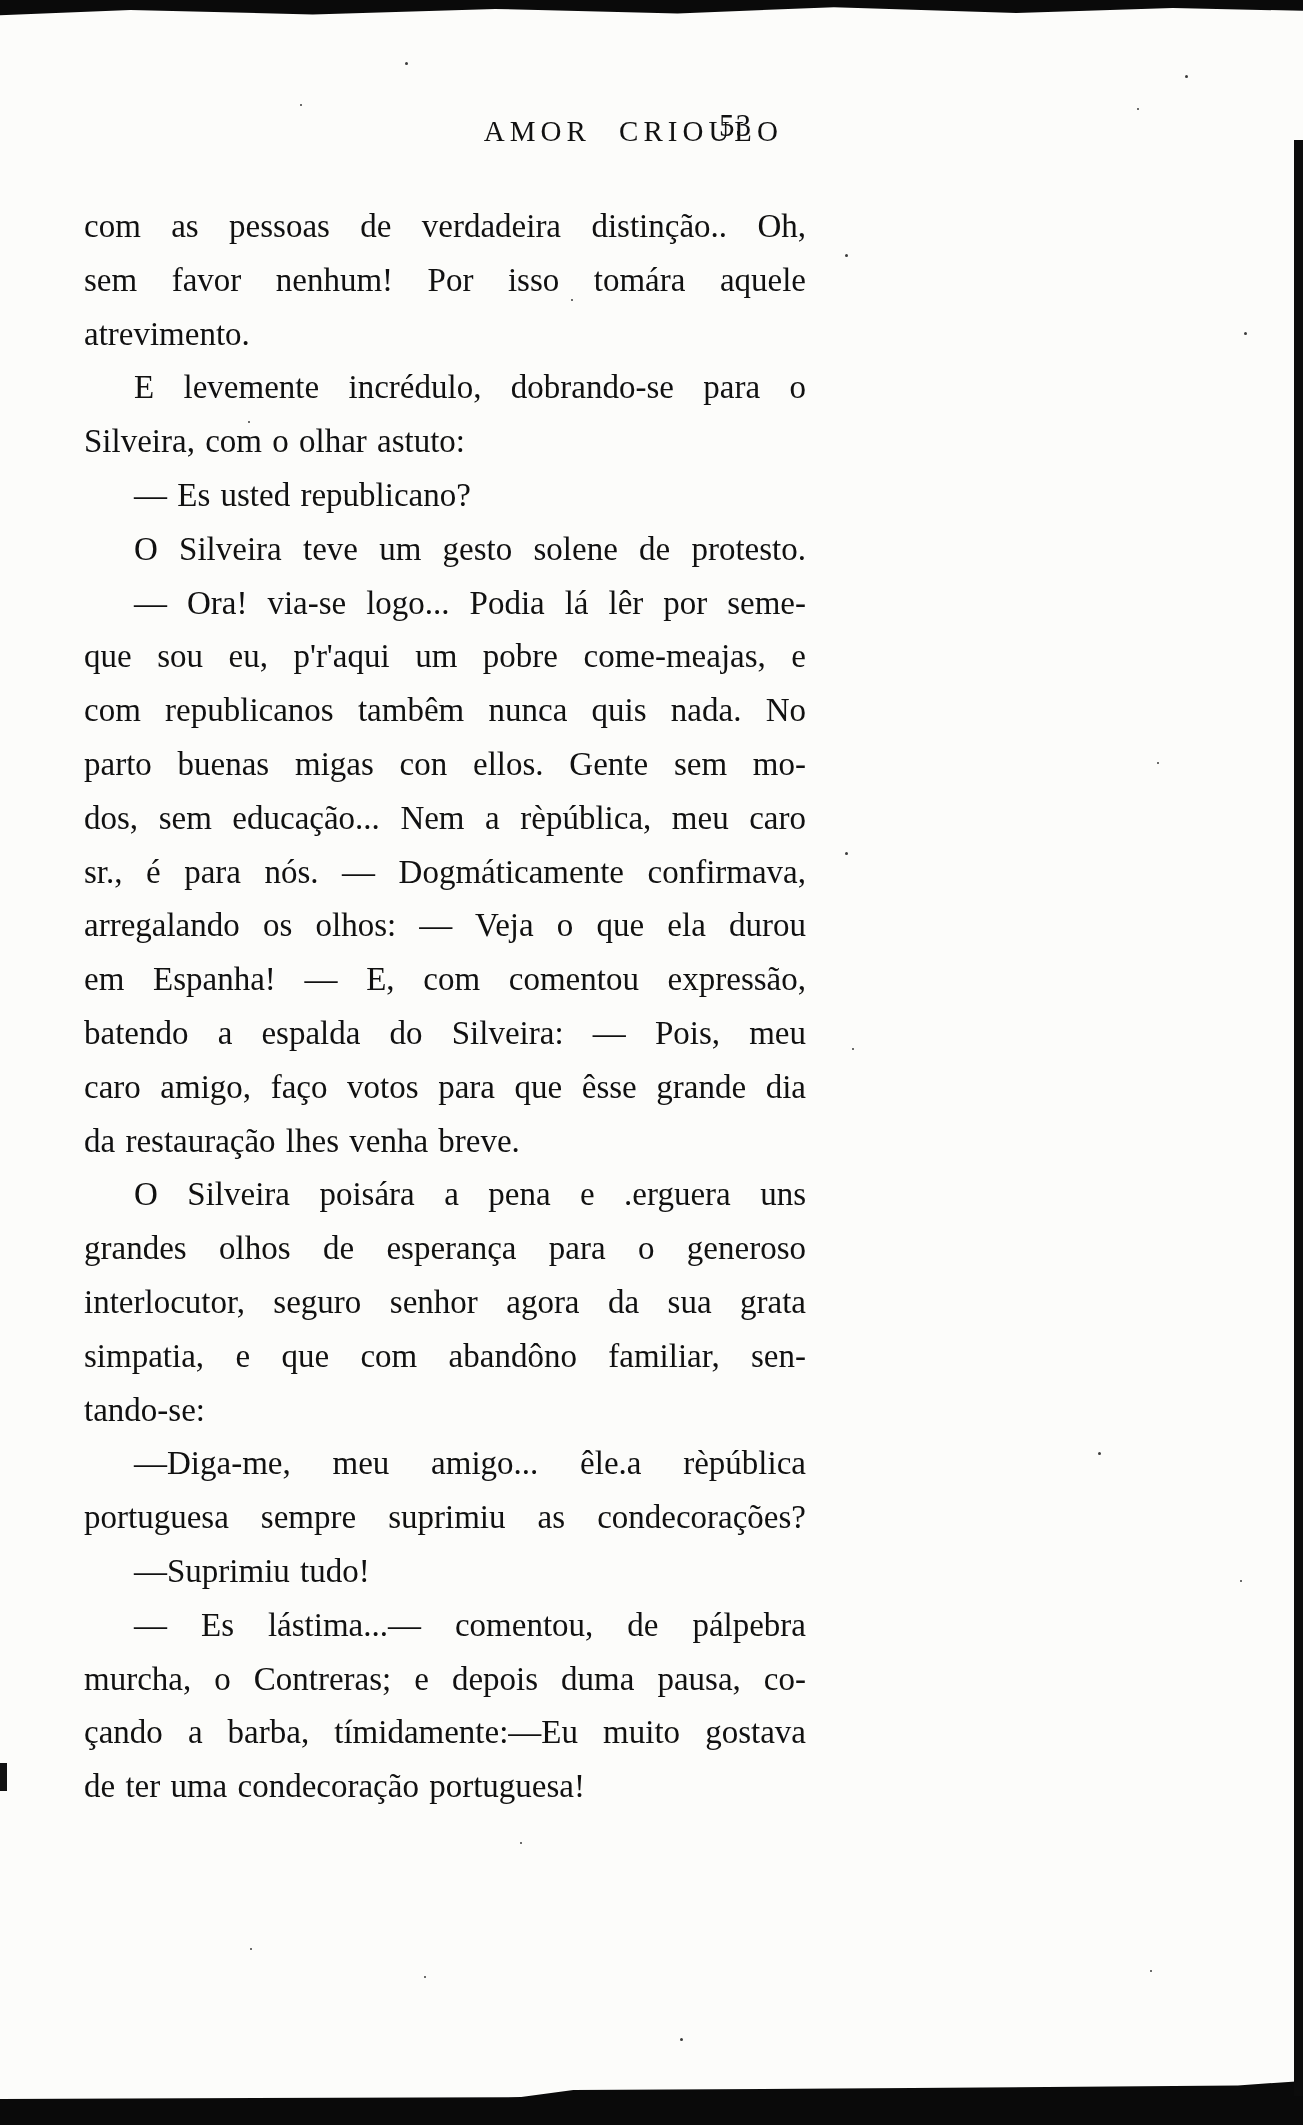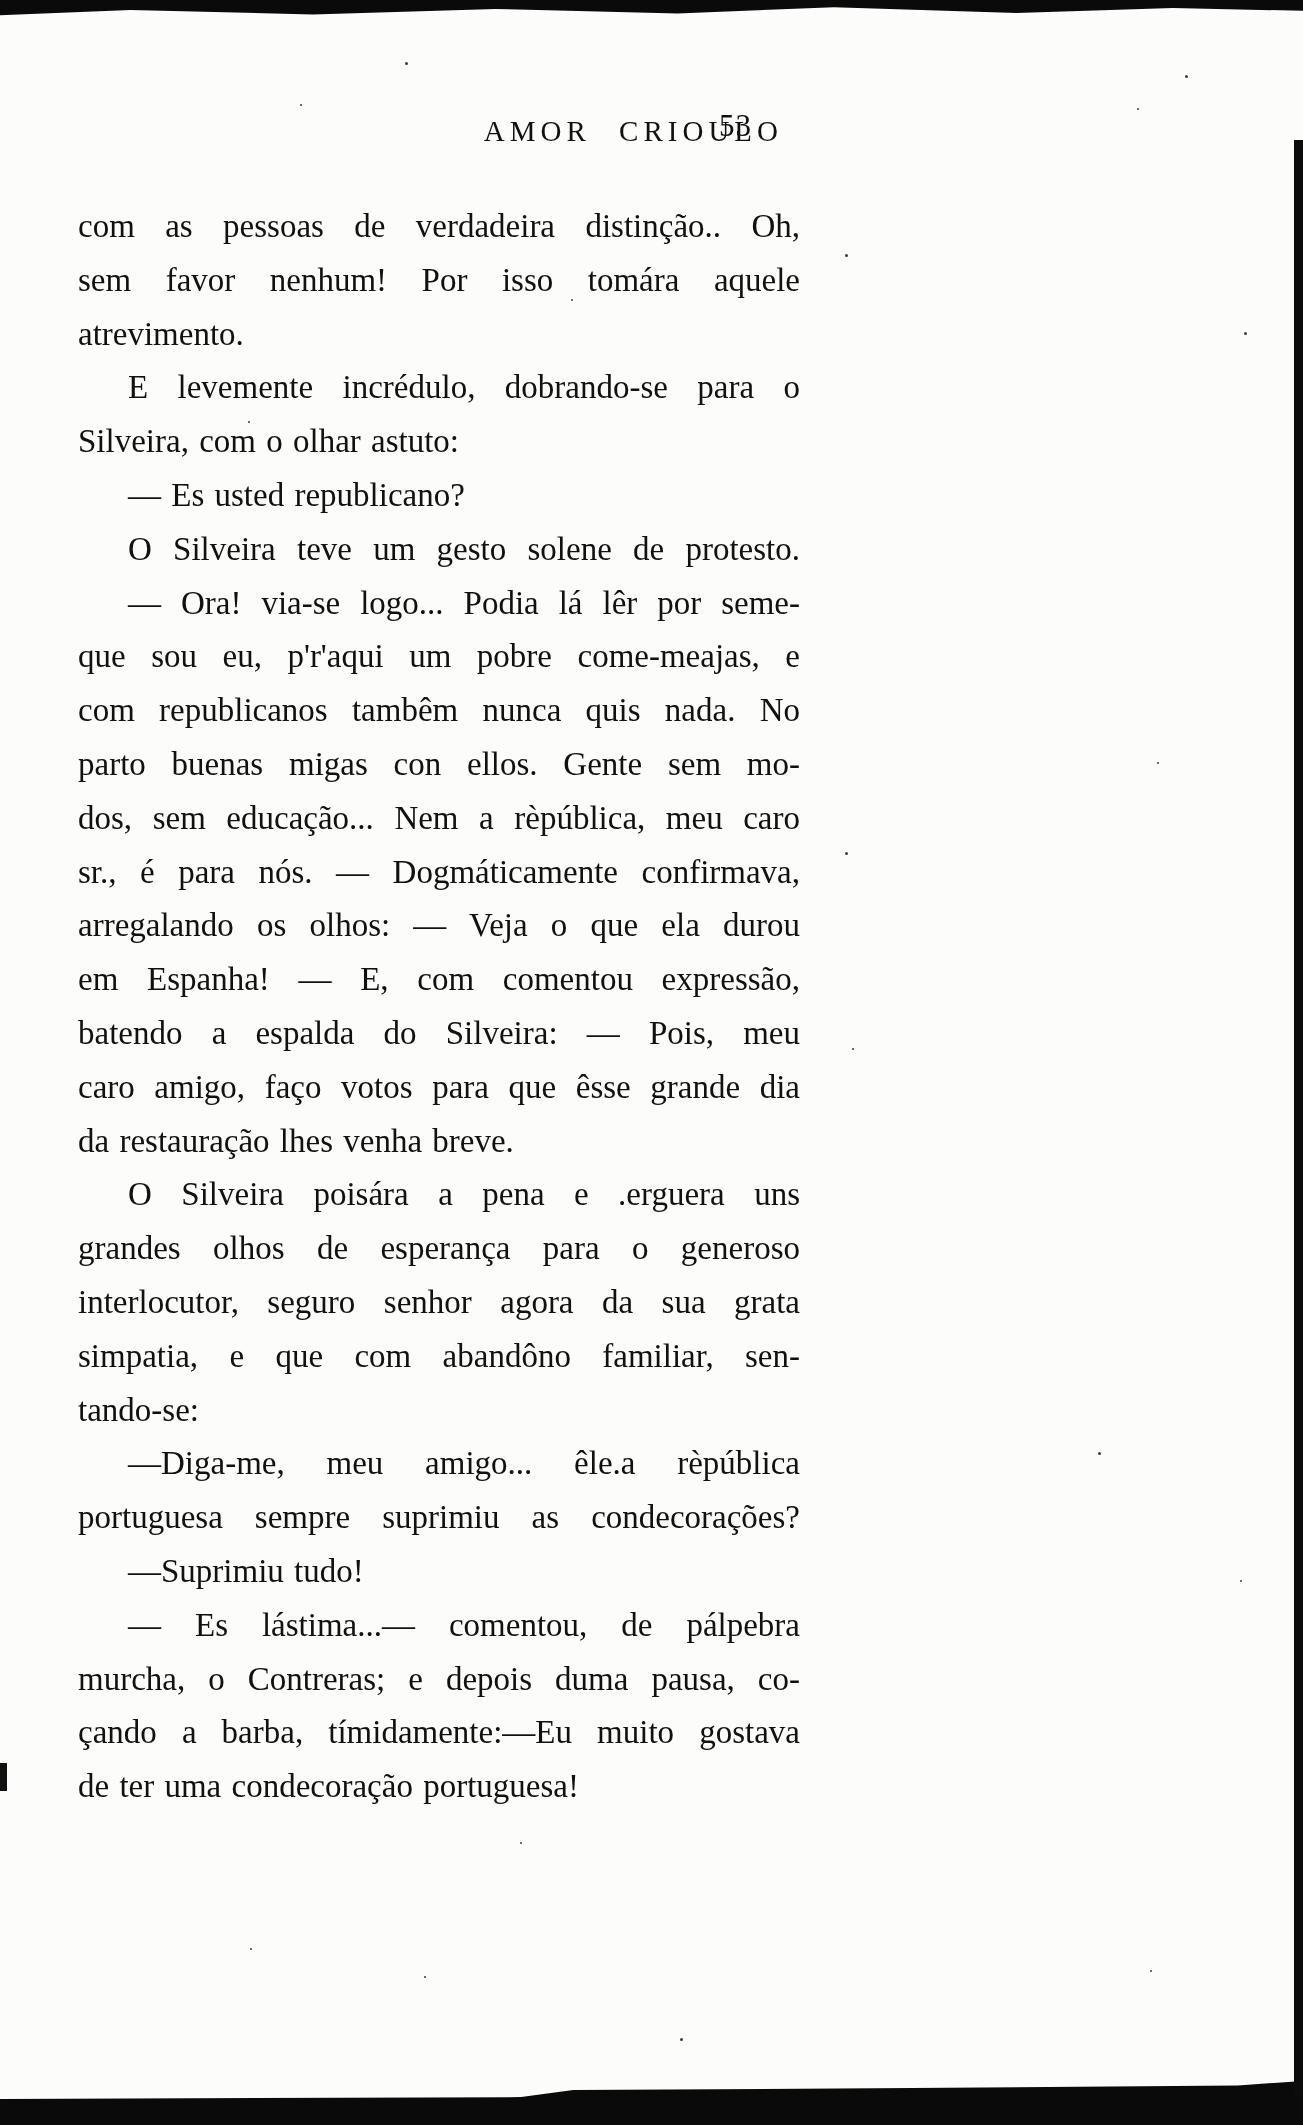--- a/index.html
+++ b/index.html
@@ -31,21 +31,21 @@
     position:absolute;left:90px;top:115px;width:722px;
     text-align:right;transform:translateX(-29px);
     font-size:29px;letter-spacing:5px;word-spacing:16px;
   }
   .page-number{
     position:absolute;left:719px;top:108px;
     font-size:31px;letter-spacing:1px;
   }
   
   .body{
-    position:absolute;left:78px;top:200px;width:722px;
+    position:absolute;left:84px;top:200px;width:722px;
     font-size:33px;line-height:53.8px;
     word-spacing:2px;
   }
   .line{text-align:left;white-space:normal;}
   .line.just{text-align:justify;text-align-last:justify;}
   .line.indent{text-indent:50px;}
   .it{}
   
   .speck{position:absolute;background:#1a1a1a;border-radius:50%;opacity:.85;}
 </style>

